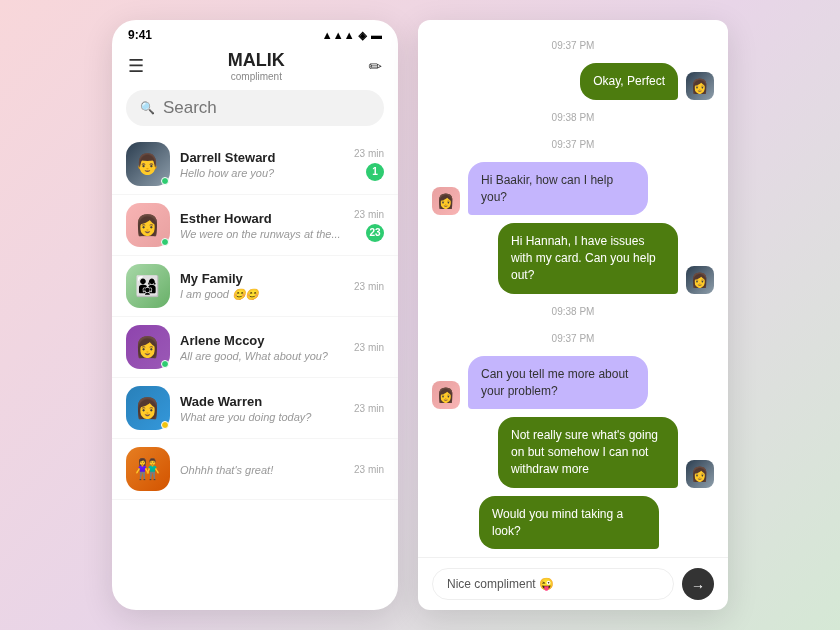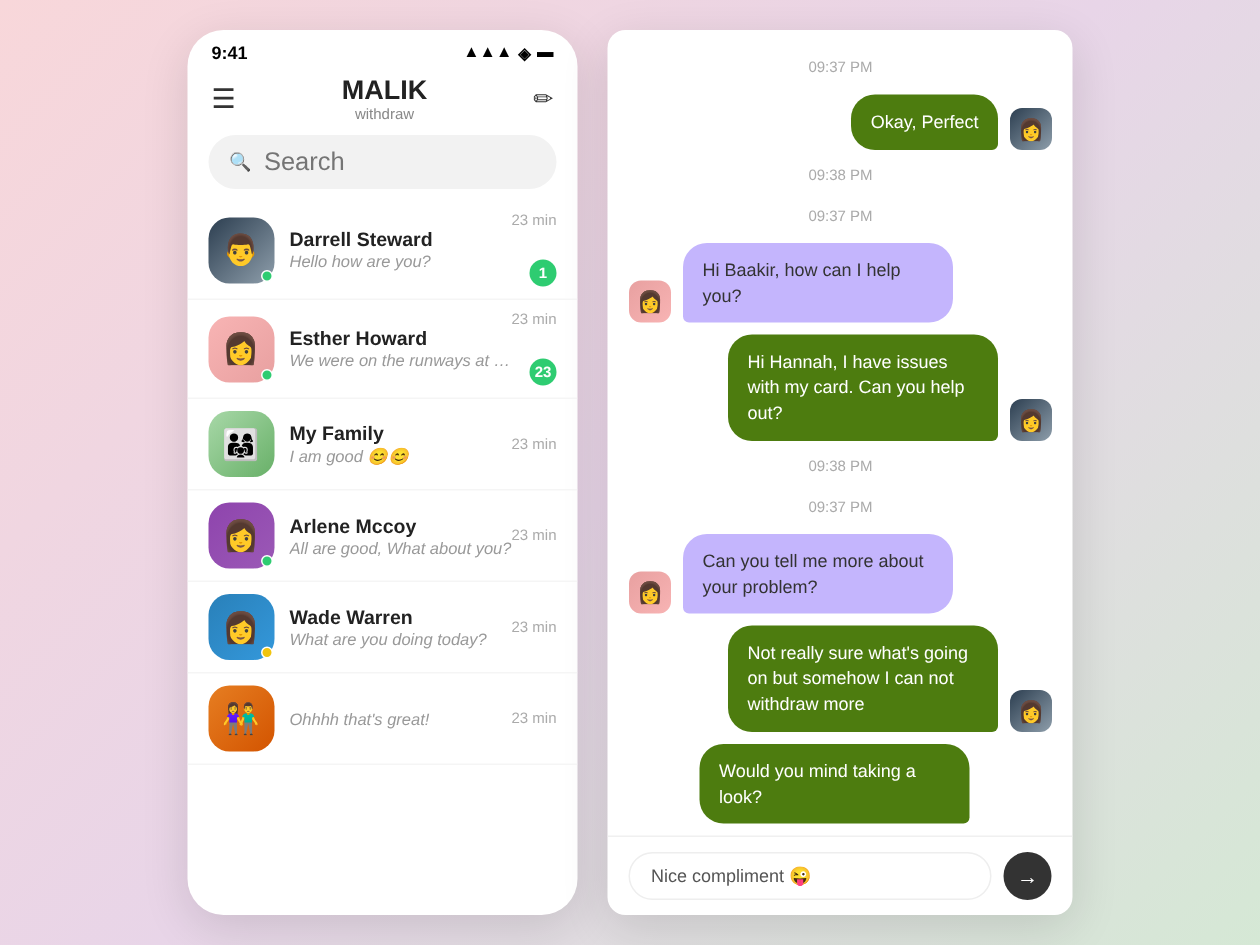--- a/index.html
+++ b/index.html
@@ -14,21 +14,21 @@
       overflow: hidden;
     }
     .container {
       display: flex;
       gap: 20px;
       align-items: flex-start;
     }
 
     
     .chat-list-panel {
-      width: 260px;
+      width: 286px;
       height: 590px;
       background: #fff;
       border-radius: 24px;
       box-shadow: 0 8px 32px rgba(0,0,0,0.12);
       overflow: hidden;
       display: flex;
       flex-direction: column;
     }
     .status-bar {
       display: flex;
@@ -107,21 +107,21 @@
       bottom: 1px;
       right: 1px;
       border: 1.5px solid #fff;
     }
     .dot-green { background: #2ecc71; }
     .dot-yellow { background: #f1c40f; }
 
     .chat-info { flex: 1; min-width: 0; }
     .chat-name { font-size: 13px; font-weight: 700; color: #222; }
     .chat-preview { font-size: 11px; color: #999; white-space: nowrap; overflow: hidden; text-overflow: ellipsis; margin-top: 2px; font-style: italic; }
-    .chat-meta { display: flex; flex-direction: column; align-items: flex-end; gap: 20px; }
+    .chat-meta { display: flex; flex-direction: column; align-items: flex-end; gap: 4px; }
     .chat-time { font-size: 10px; color: #aaa; }
     .unread-badge {
       background: #2ecc71;
       color: #fff;
       font-size: 10px;
       font-weight: 700;
       border-radius: 50%;
       width: 18px;
       height: 18px;
       display: flex;
@@ -242,21 +242,21 @@
         <span>▲▲▲</span>
         <span>◈</span>
         <span>▬</span>
       </div>
     </div>
 
     <div class="panel-header">
       <span class="hamburger">☰</span>
       <div class="header-title">
         <span class="app-name">MALIK</span>
-        <span class="app-sub">withdraw</span>
+        <span class="app-sub">compliment</span>
       </div>
       <span class="edit-icon">✏</span>
     </div>
 
     <div class="search-bar">
       <span class="search-icon-svg">🔍</span>
       <input type="text" placeholder="Search" style="">
     </div>
 
     <div class="chat-list" id="chat-list-container">

